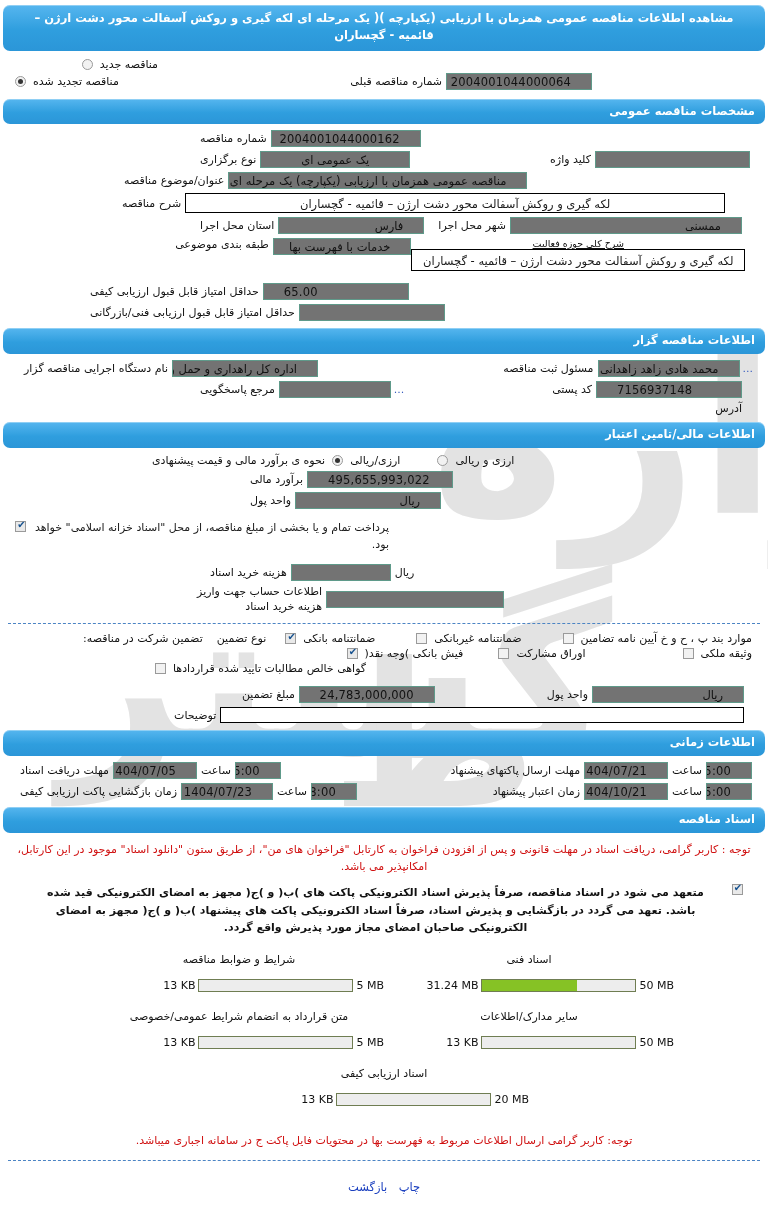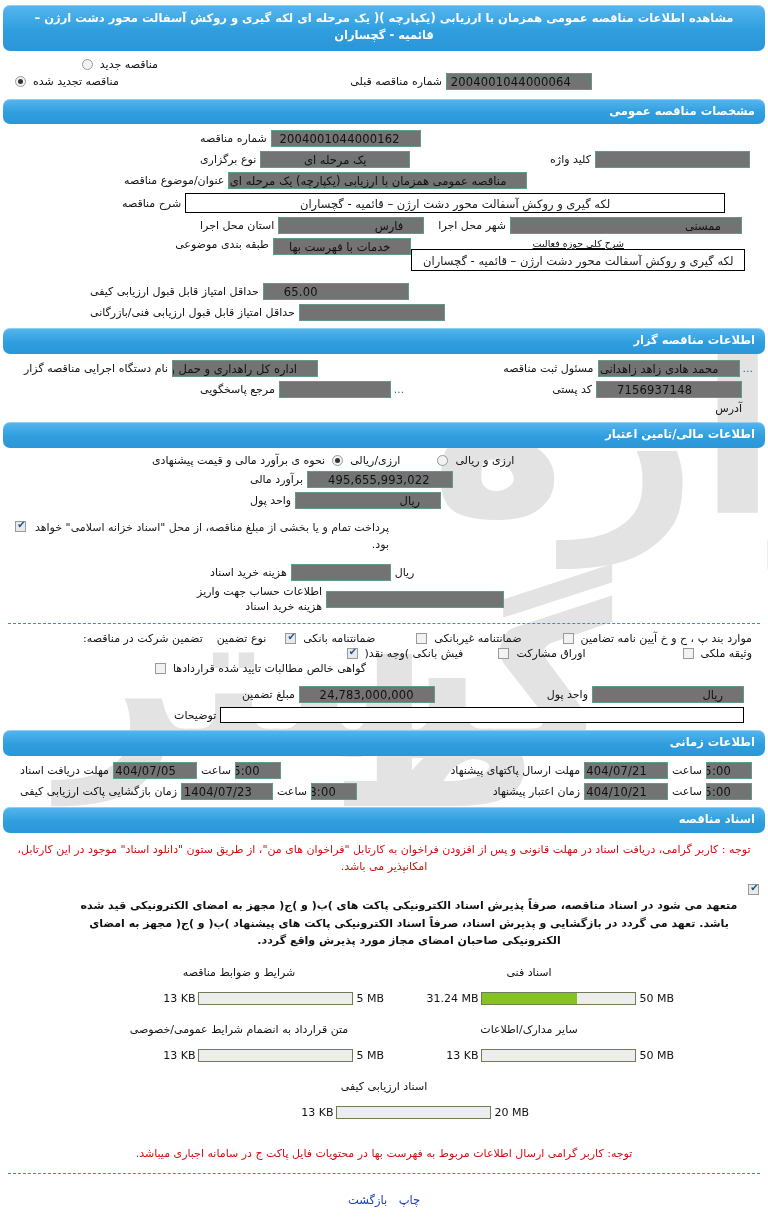--- a/index.html
+++ b/index.html
@@ -123,21 +123,21 @@
   .track .fill{height:100%;background:#86c225;}
 
   .note-red{
     color:#d01010;font-size:11px;text-align:center;line-height:1.6;
     padding:4px 16px;
   }
   .note-bold{
     color:#111;font-size:11px;font-weight:bold;line-height:1.6;
     padding:2px 8px 2px 8px;text-align:center;
   }
-  .pledge{display:flex;align-items:flex-start;justify-content:center;padding:2px 6px;flex-direction:column;}
+  .pledge{display:flex;align-items:flex-start;justify-content:center;padding:2px 6px;}
   .pledge .cb{margin-top:2px;flex:0 0 auto;}
 
   .footer-links{text-align:center;padding:12px 0 14px 0;}
   .footer-links a{
     color:#1a3fbf;font-size:11.5px;text-decoration:none;margin:0 4px;
   }
 
   .tail{height:10px;}
 </style>
 </head>
@@ -184,21 +184,21 @@
       <div class="fld num" style="width:150px;">2004001044000162</div>
       <span class="lbl">شماره مناقصه</span>
       <div style="width:190px;"></div>
     </div>
 
     <div class="row">
       <div style="width:12px;"></div>
       <div class="fld" style="width:155px;"></div>
       <span class="lbl">کلید واژه</span>
       <div style="flex:1;"></div>
-      <div class="fld" style="width:150px;">یک مرحله ای</div>
+      <div class="fld" style="width:150px;">یک عمومی ای</div>
       <span class="lbl">نوع برگزاری</span>
       <div style="width:190px;"></div>
     </div>
 
     <div class="row">
       <div style="flex:1;"></div>
       <div class="fld" style="width:299px;text-align:right;">مناقصه عمومی همزمان با ارزیابی (یکپارچه) یک مرحله ای لکه گیری و روکش آسفالت مح</div>
       <span class="lbl">عنوان/موضوع مناقصه</span>
       <div style="width:114px;"></div>
     </div>

